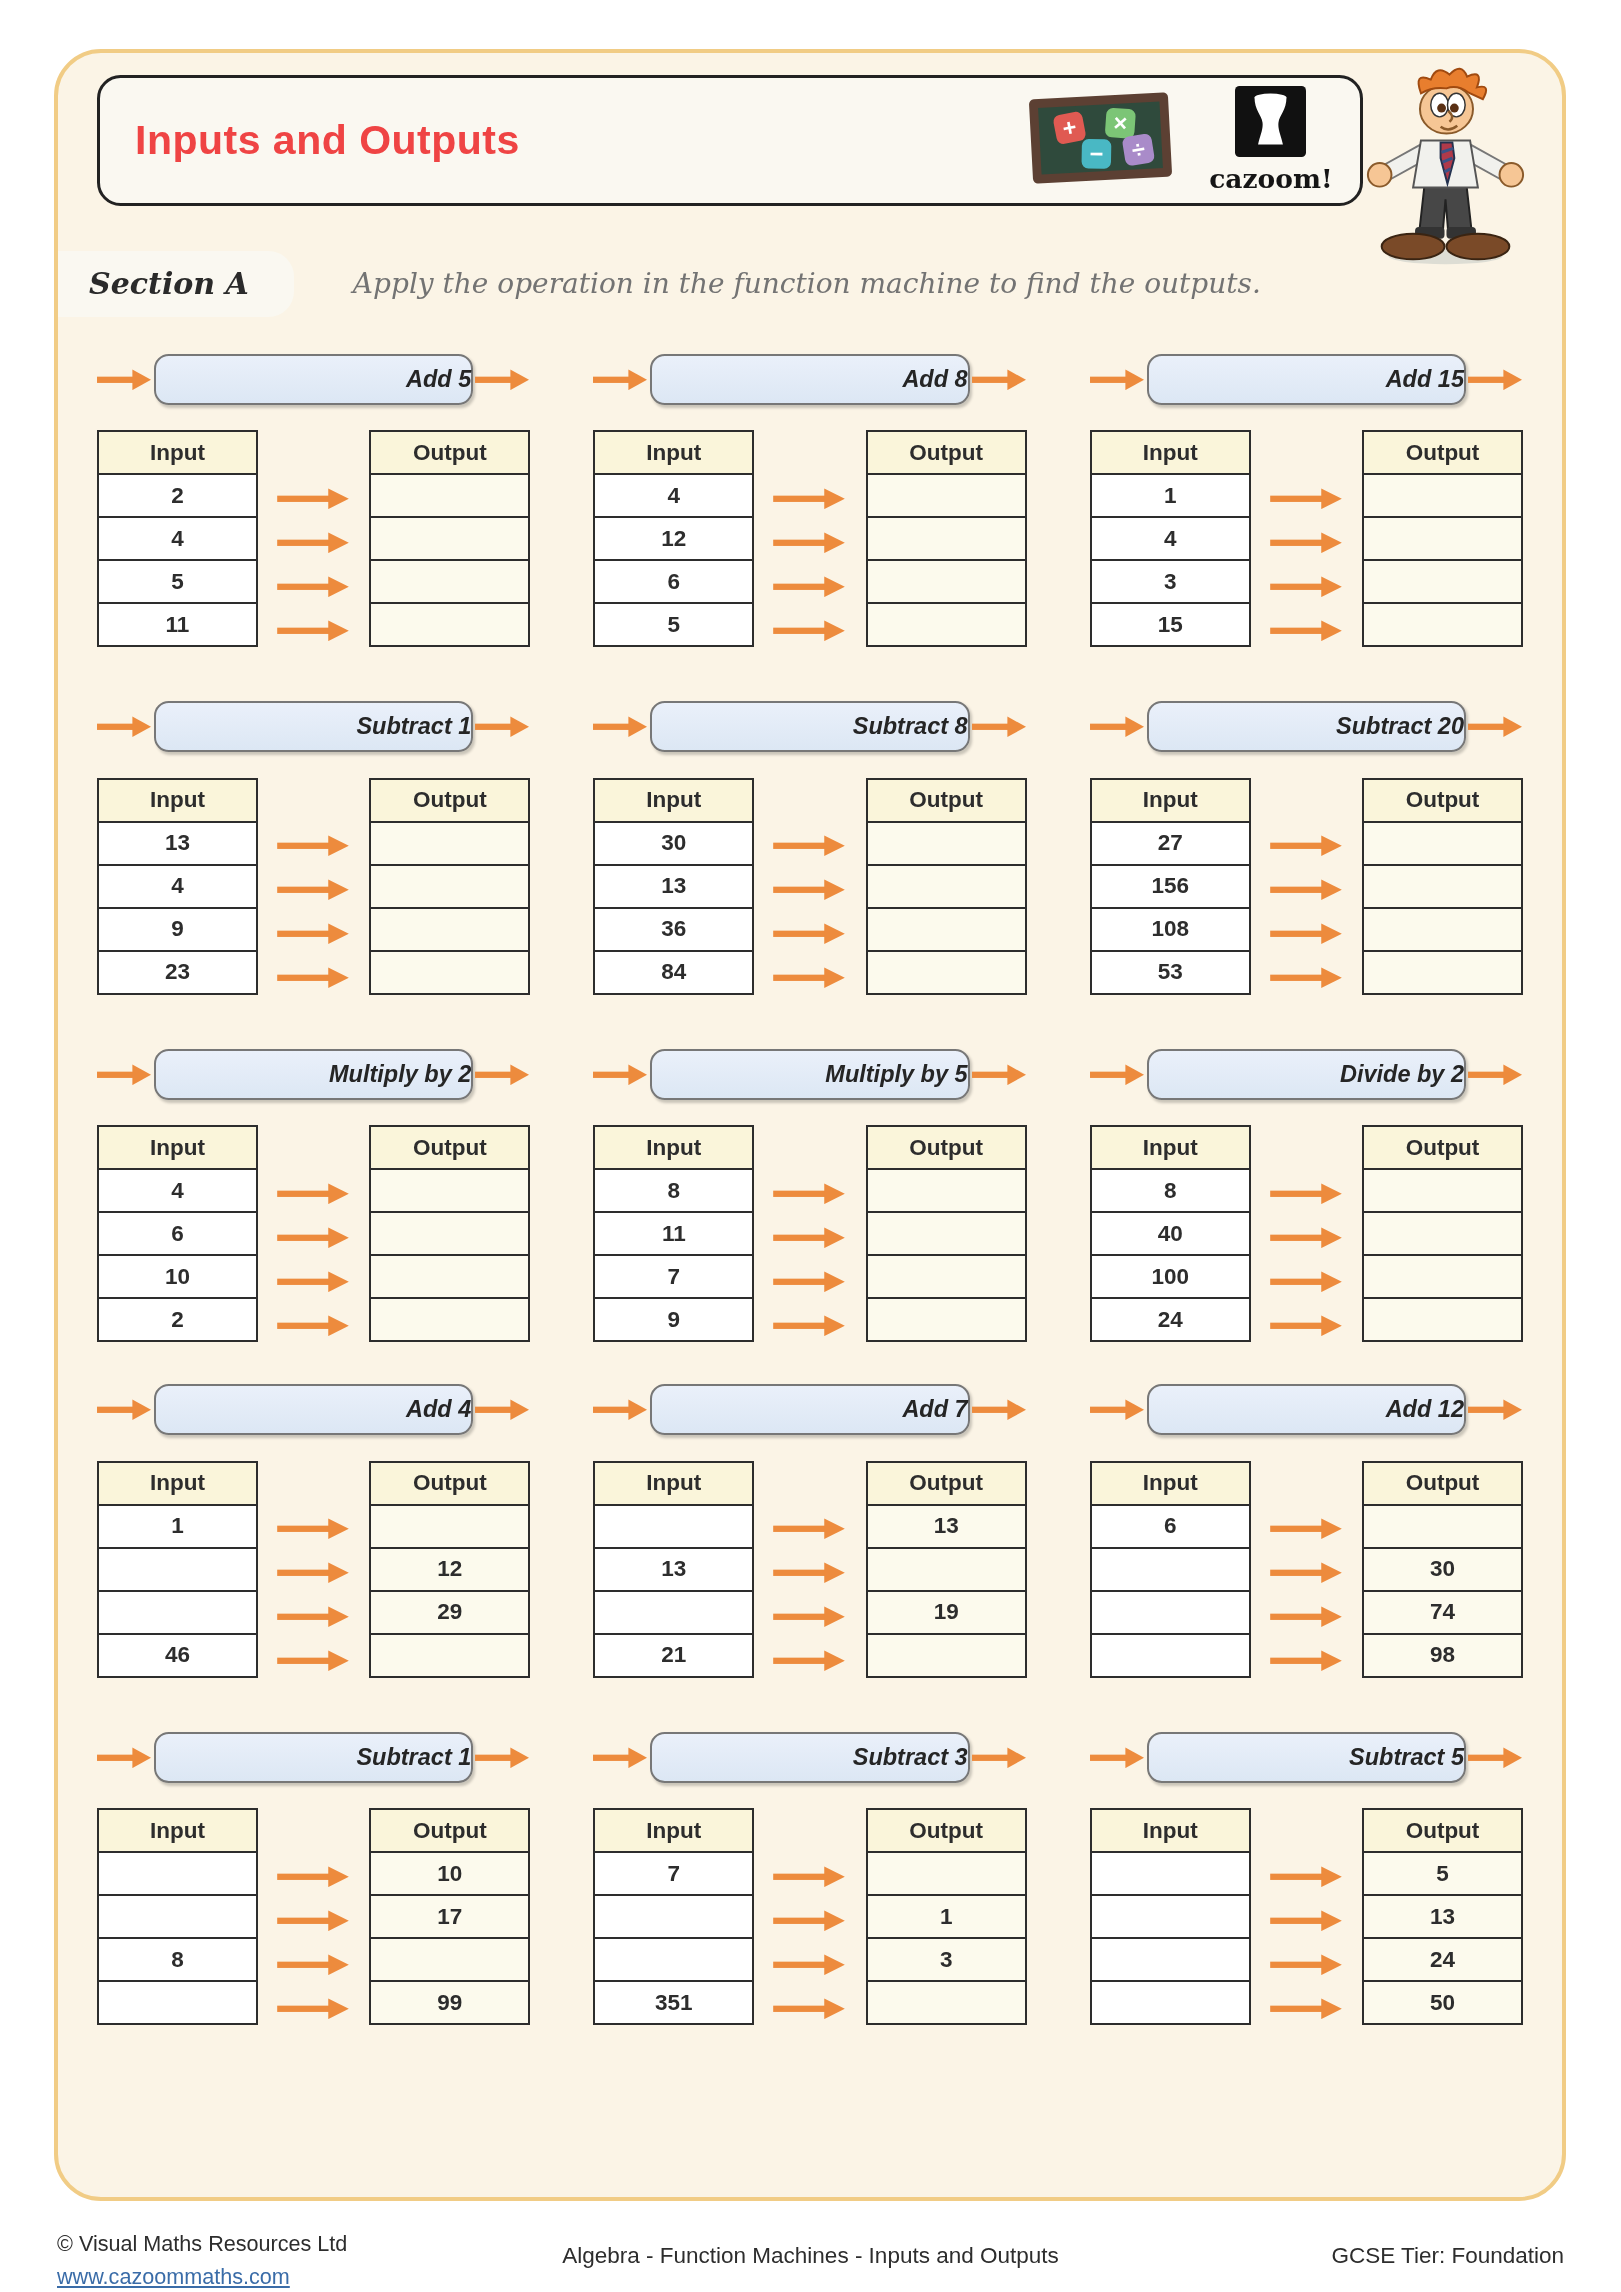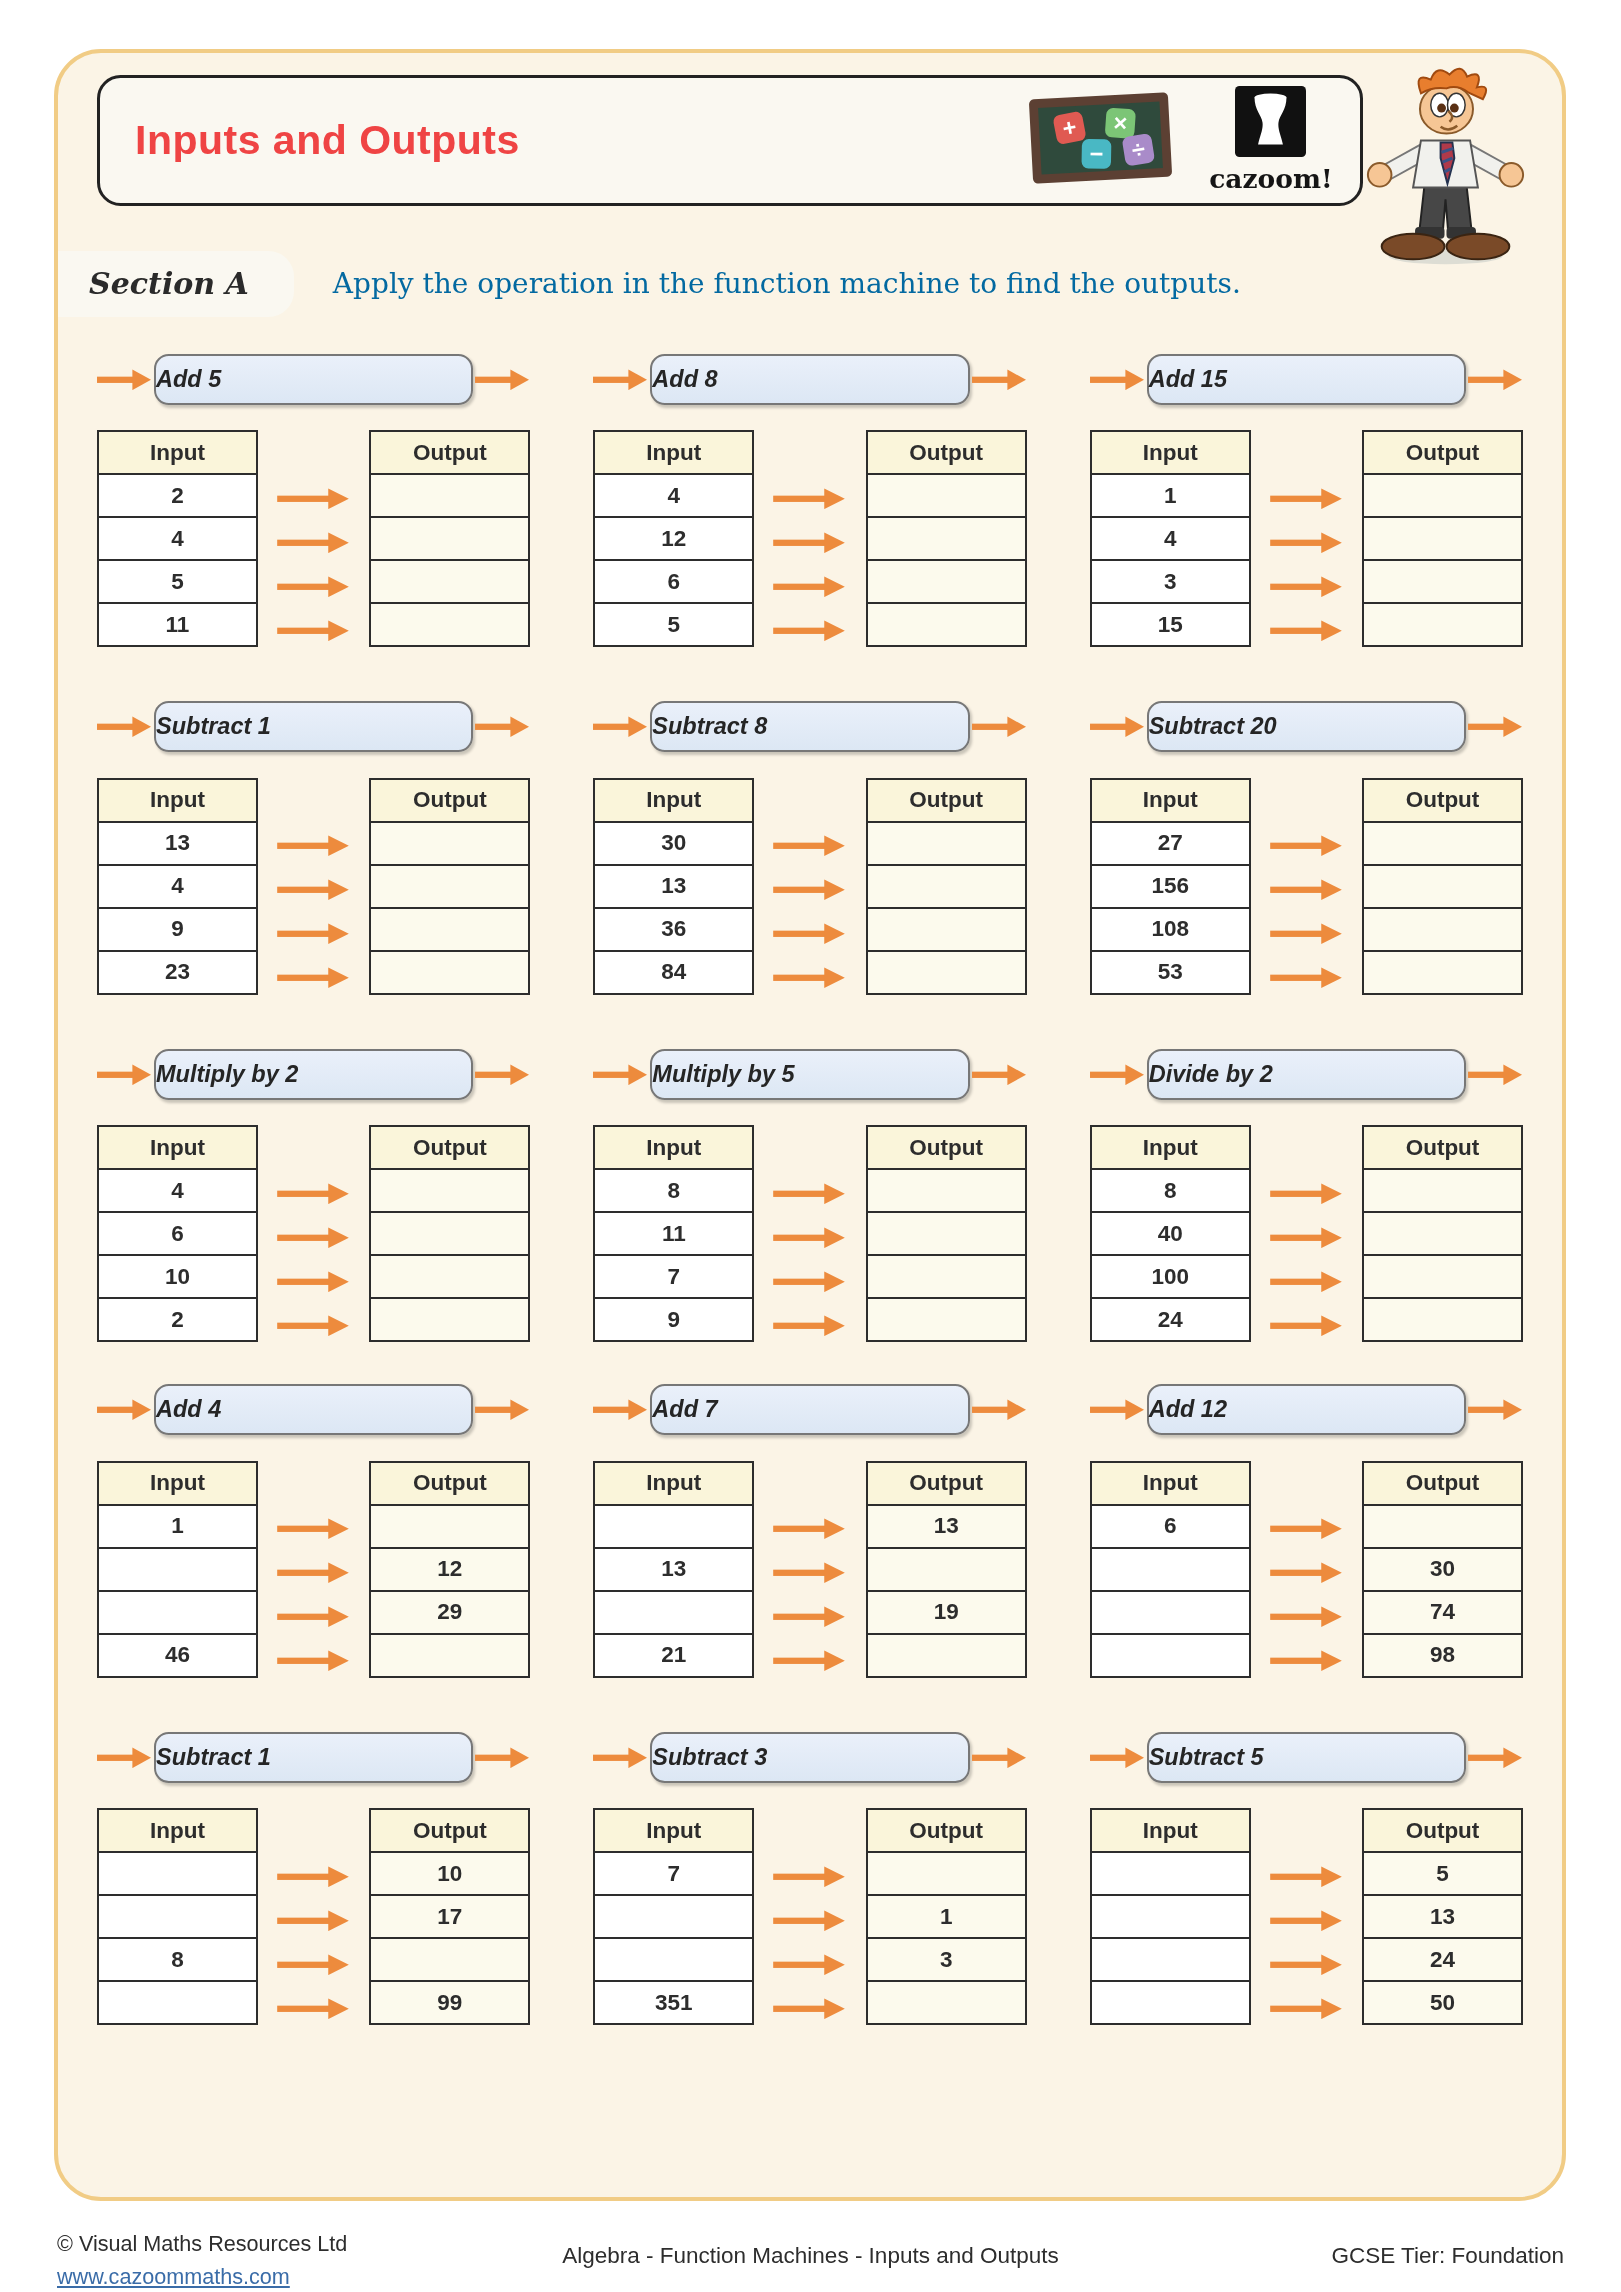--- a/index.html
+++ b/index.html
@@ -20,31 +20,31 @@
   .logo { display:flex; flex-direction:column; align-items:center; }
   .logo-text { font-family:"DejaVu Serif", serif; font-weight:bold; font-size:26.5px; color:#151515; margin-top:2px;text-align:right; }
   .mascot { position:absolute; top:-13.7px; right:-5.9px; width:167px; height:208px; }
 
   
   .section-row { margin-top:45px; display:flex; align-items:center; }
   .section-row.second { margin-top:51px; }
   .section-badge { margin-left:-39px; background:#FAF8F1; border-radius:0 25.5px 25.5px 0;
                    padding:15.7px 45px 15.7px 31px; font-family:"DejaVu Serif", serif;
                    font-style:italic; font-weight:bold; font-size:30px; color:#2A2A2A; }
-  .instruction { margin-left:39px; font-family:"DejaVu Serif", serif; 
-                 font-size:28px; color:#0369a1; }
+  .instruction { margin-left:59px; font-family:"DejaVu Serif", serif; font-style:italic;
+                 font-size:28px; color:#737373; }
 
   
   .machines-grid { display:grid; grid-template-columns:repeat(3,1fr); column-gap:63px;
                    row-gap:49px; margin-top:37px; }
   .machine-top { display:flex; align-items:center; margin-bottom:25.5px; }
   .arrow svg { display:block; }
   .op-box { flex:1; height:47px; margin:0 2px; background:linear-gradient(180deg,#EAF0FA,#DCE7F4);
             border:2px solid #777; border-radius:14.7px; display:flex; align-items:center;
-            justify-content:flex-start; box-shadow:2px 2.9px 2.9px rgba(0,0,0,.2); }
+            justify-content:flex-end; box-shadow:2px 2.9px 2.9px rgba(0,0,0,.2); }
   .op-label { font-size:23.5px; font-weight:bold; font-style:italic; color:#252525; }
   .tables-row { display:flex; justify-content:space-between; align-items:flex-start; }
   .io-table { border-collapse:collapse; }
   .io-table td { width:157px; height:41px; border:2.9px solid #2D2D2D; text-align:center;
                  font-size:22.5px; font-weight:bold; color:#2D2D2D; padding:0; }
   .head-cell   { background:#FAF5DA; }
   .input-cell  { background:#FFFFFF; }
   .output-cell { background:#FCFAED; }
   .mid-arrows { flex:1; height:176px; margin-top:46px; display:flex; flex-direction:column;
                 justify-content:space-around; align-items:center; }

